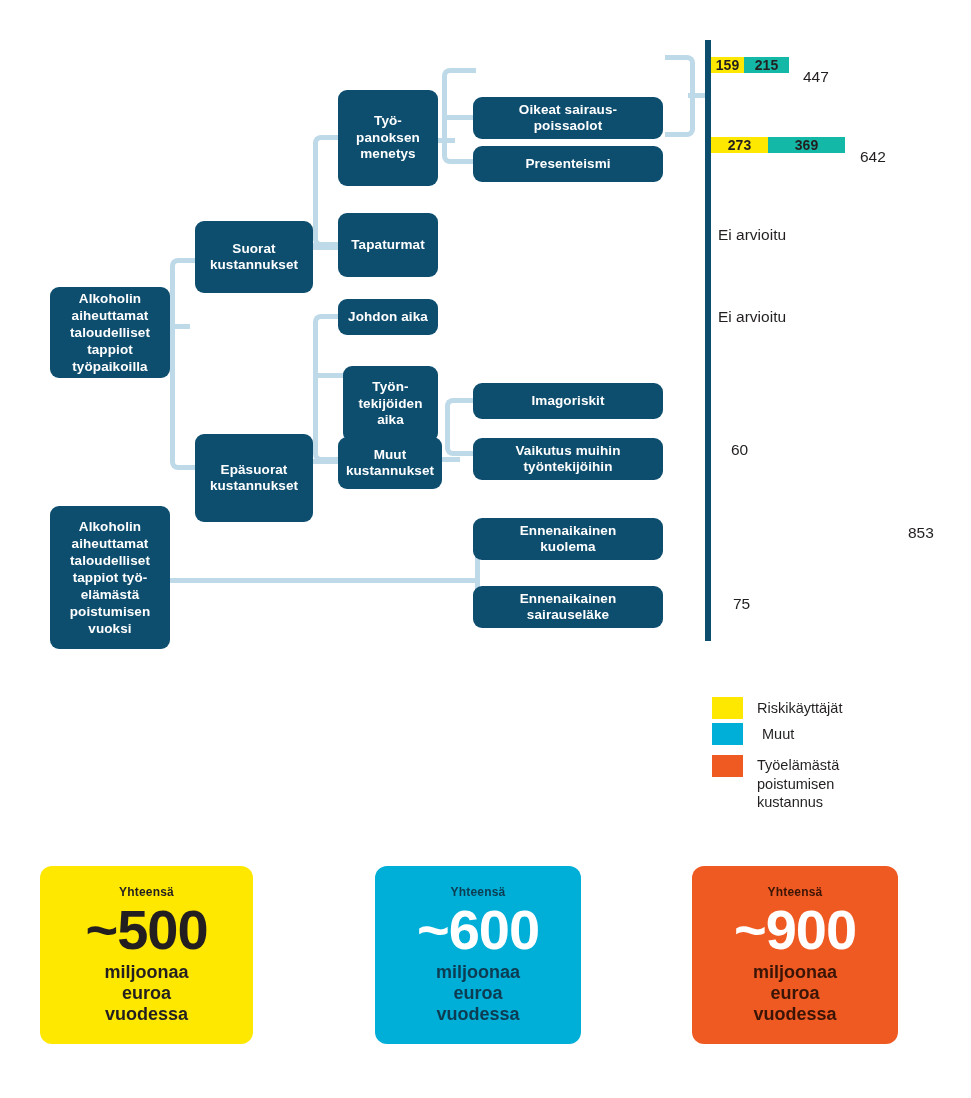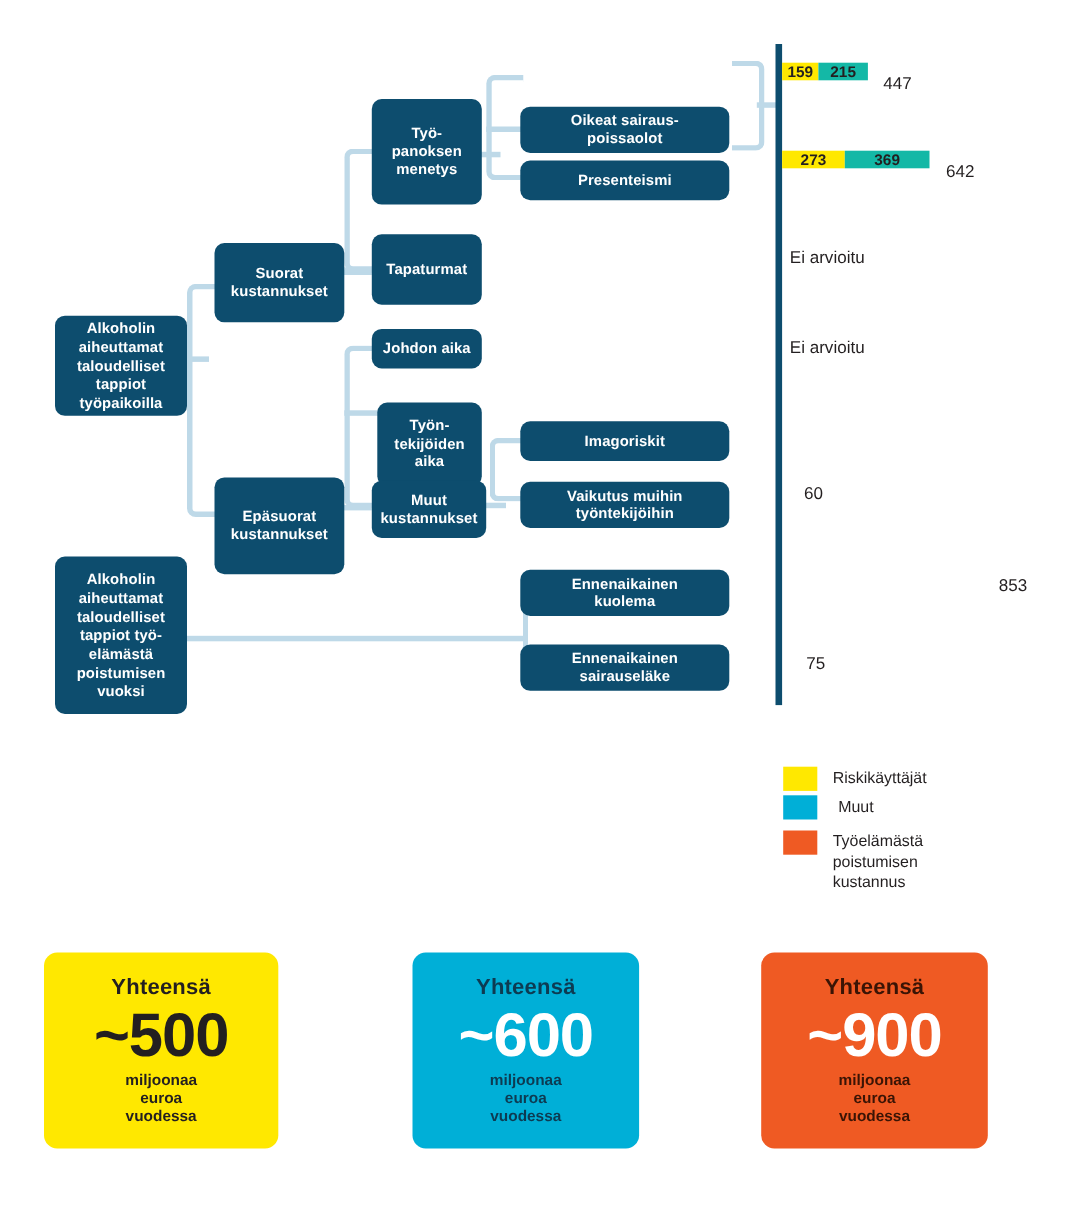--- a/index.html
+++ b/index.html
@@ -126,33 +126,33 @@
     position: absolute;
     border-radius: 12px;
     display: flex;
     flex-direction: column;
     align-items: center;
     justify-content: center;
     box-sizing: border-box;
     text-align: center;
   }
   .sum-top {
-    font-size: 20px;
+    font-size: 12px;
     font-weight: bold;
     letter-spacing: 0.2px;
   }
   .sum-big {
     font-size: 56px;
     font-weight: bold;
     line-height: 1.02;
     letter-spacing: -1px;
     margin: 2px 0 4px 0;
   }
   .sum-bottom {
-    font-size: 14px;
+    font-size: 18px;
     font-weight: bold;
     line-height: 1.18;
     white-space: pre-line;
   }
 </style>
 </head>
 <body>
 
 <div id="infographic">
 

